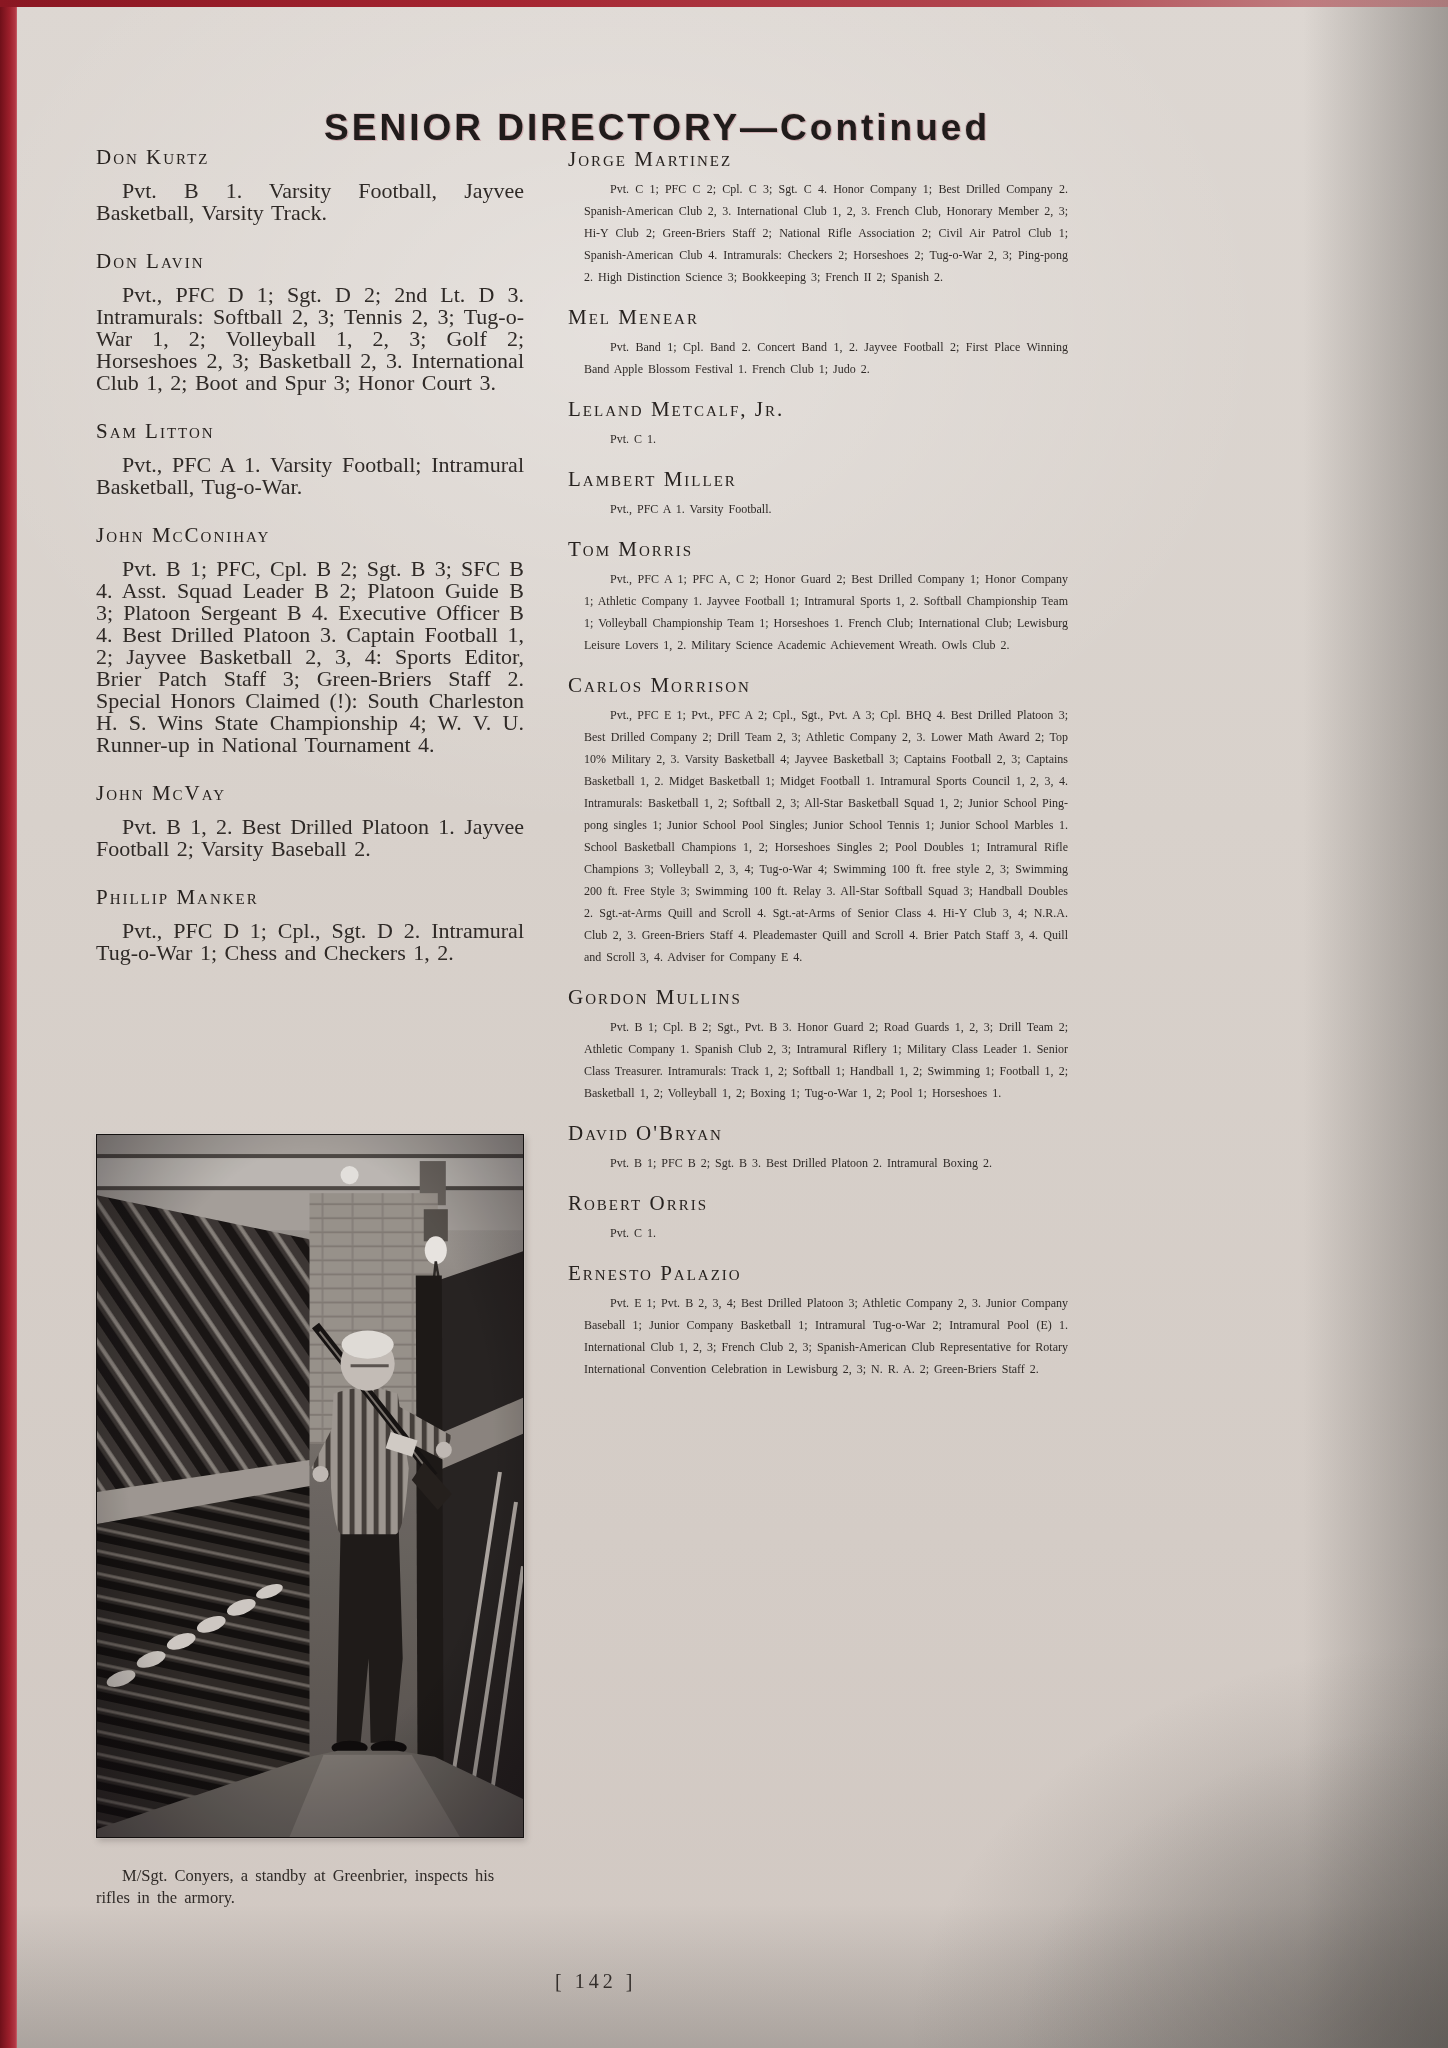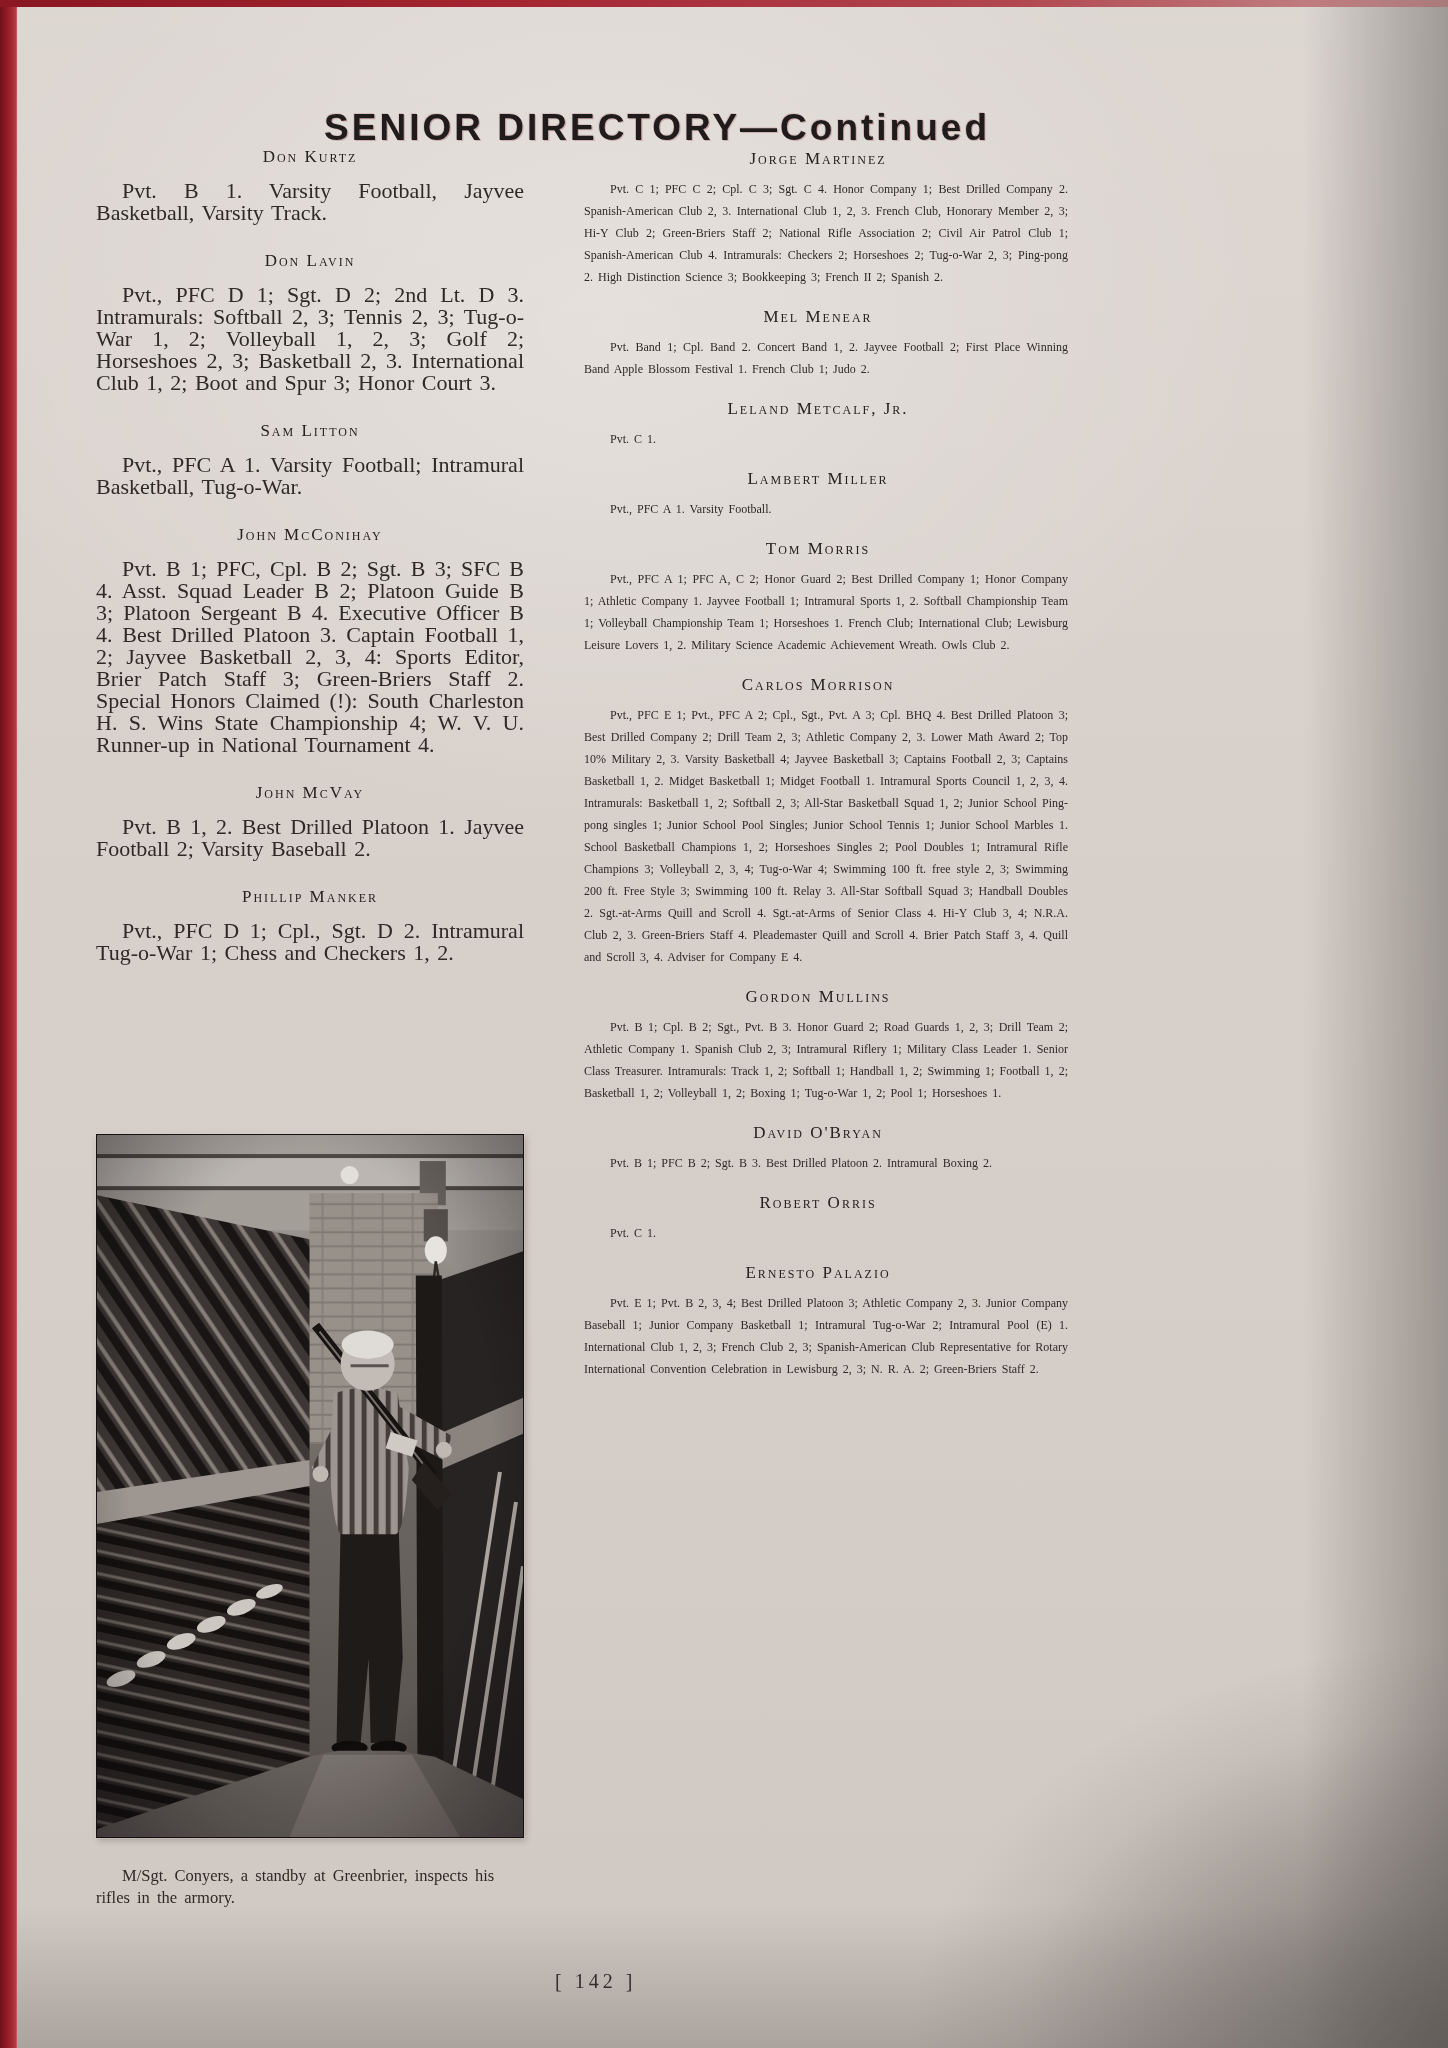--- a/index.html
+++ b/index.html
@@ -26,21 +26,21 @@
     font-size:37px;letter-spacing:3px;color:#201c1b;
     text-shadow:1.2px 1.2px 0 rgba(150,30,55,0.25), -0.8px -0.8px 0 rgba(150,30,55,0.15);
   }
 
   .col{position:absolute;top:136px;}
   .col-left{left:96px;width:428px;}
   .col-right{left:568px;width:500px;}
 
   .entry h3{
     font-weight:normal;font-variant:small-caps;letter-spacing:2px;
-    font-size:17px;line-height:26px;text-align:center;
+    font-size:21px;line-height:26px;text-align:left;
     margin:24px 0 10px;color:#27221f;
   }
   .col-right .entry h3{margin:16px 0 6px;}
   .entry:first-child h3{margin-top:8px;}
   .col-right .entry:first-child h3{margin-top:10px;}
 
   .entry p{
     margin:0;text-align:justify;text-indent:26px;
     font-size:22px;line-height:22px;word-spacing:2px;color:#2f2a27;
   }

